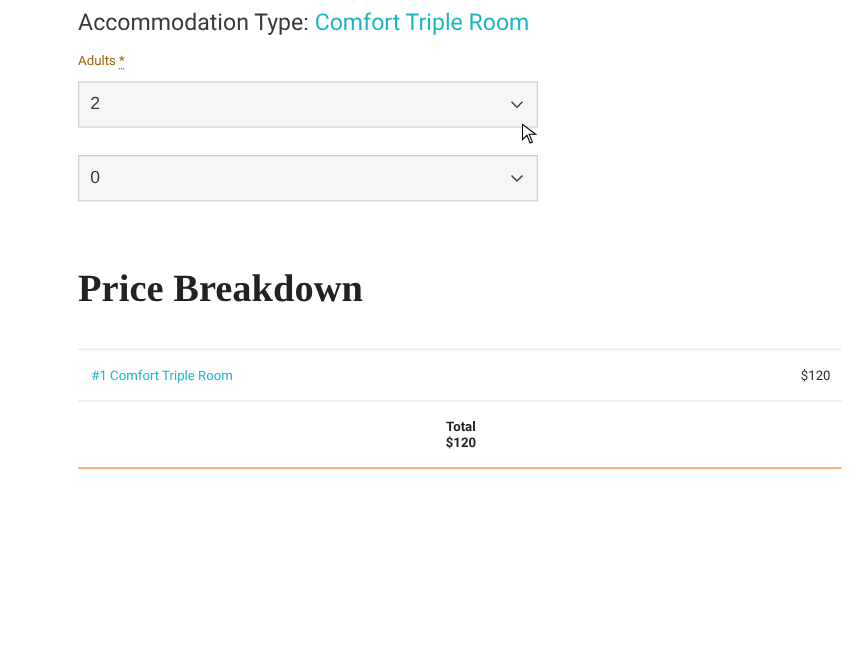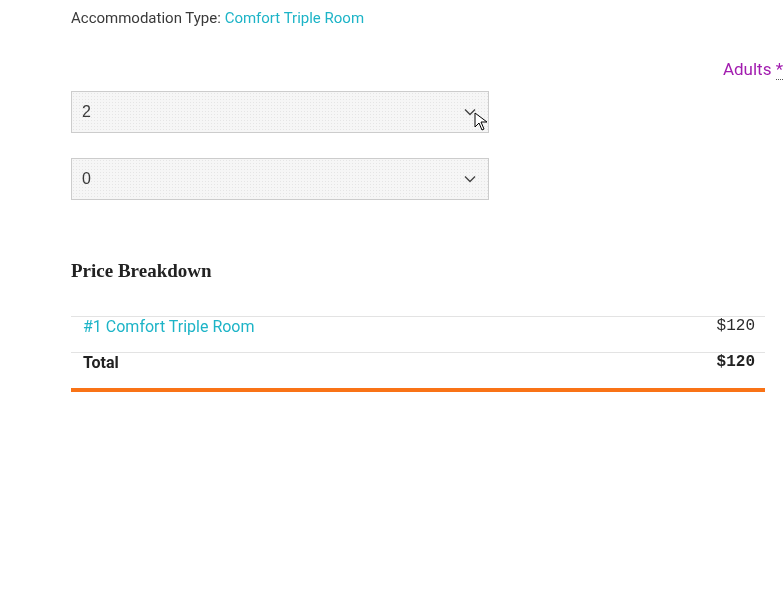--- a/index.html
+++ b/index.html
@@ -6,32 +6,31 @@
   body {
     margin: 0;
     font-family: -apple-system, BlinkMacSystemFont, "Segoe UI", Roboto, Helvetica, Arial, sans-serif;
     font-size: 16px;
     color: #3a3a3a;
     background: #fff;
     width: 783px;
   }
   .wrap { position: relative; padding: 9px 0 0 71px; }
   .line {
-    font-size: 15px;
-    margin-bottom: 32px;
+    font-size: 21px;
+    margin-bottom: 15px;
   }
   .label-inline { color: #3a3a3a; }
   .link { color: #1db4c7; }
   .link a { color: inherit; text-decoration: none; }
   .field { margin-bottom: 25px; }
   .field-label {
-    font-size: 17px;
-    color: #a21caf;
+    font-size: 12px;
+    color: #a16207;
     margin-bottom: 12px;
-    text-align: right;
   }
   .req {
     border-bottom: 1px dotted #555;
   }
   .control {
     width: 418px;
     height: 42px;
   }
   .select-wrap {
     position: relative;
@@ -69,37 +68,37 @@
     background-image: radial-gradient(#e5e5e5 0.5px, transparent 0.5px);
     background-size: 3px 3px;
     padding: 0 10px;
     font-size: 16px;
     color: #3a3a3a;
     outline: none;
   }
   .price-section { margin-top: 60px; padding-right: 18px; }
   .price-heading {
     font-family: Georgia, "Times New Roman", serif;
-    font-size: 19px;
+    font-size: 35px;
     font-weight: 700;
     color: #222;
     margin: 0 0 34px 0;
   }
   .row {
     display: flex;
     justify-content: space-between;
-    padding: 0 10px 16px 12px;
+    padding: 16px 10px 16px 12px;
     border-top: 1px solid #e3e3e3;
-    font-size: 16px;
+    font-size: 12px;
     text-align: center;
   }
-  .row:last-child { border-bottom: 4px solid #f97316; }
+  .row:last-child { border-bottom: 1px solid #f97316; flex-direction: column; }
   .row-link { color: #1db4c7; }
   .row-link a { color: inherit; text-decoration: none; }
-  .row-amount { color: #2b2b2b; font-family: Liberation Mono, monospace; }
+  .row-amount { color: #2b2b2b; }
   .row-total .row-label,
   .row-total .row-amount { font-weight: 700; color: #222; }
 
   .cursor { position: absolute; left: 474px; top: 112px; pointer-events:none; }
   .cursor svg { display:block; }
 </style>
 </head>
 <body>
 
 <div class="wrap">

